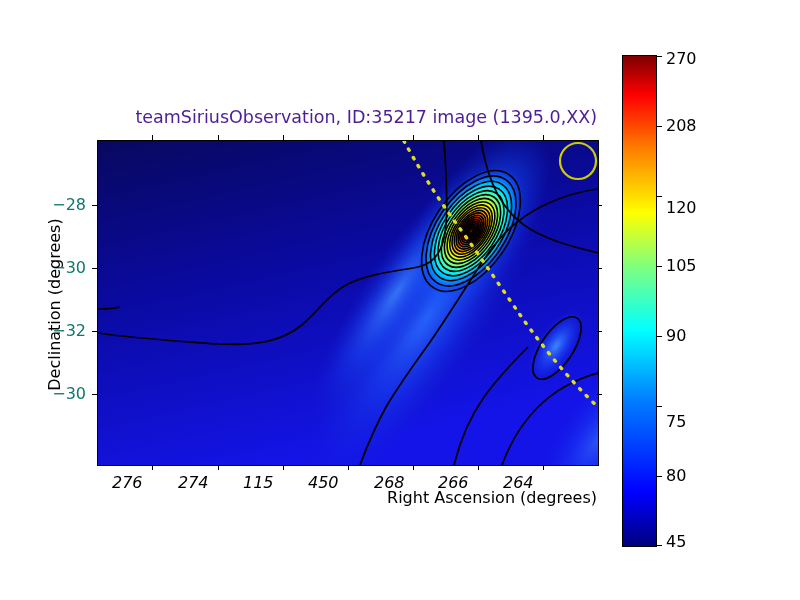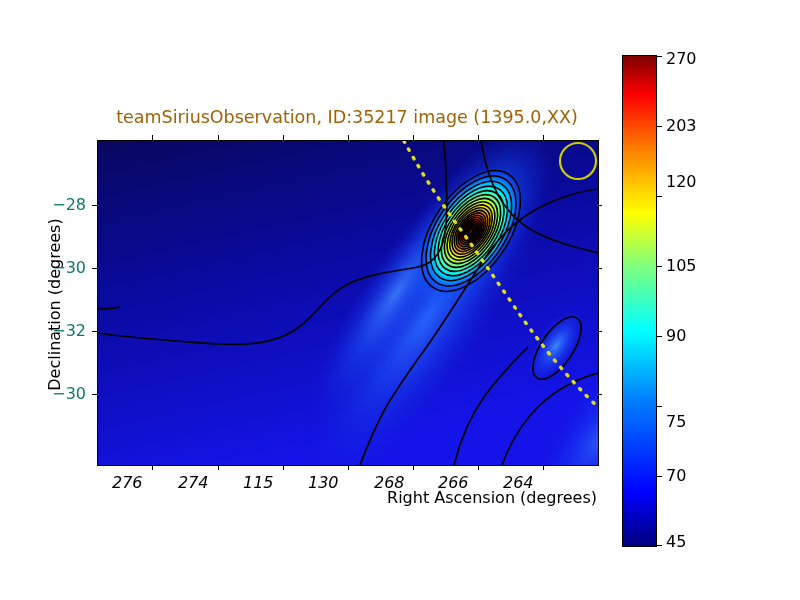--- a/index.html
+++ b/index.html
@@ -23,24 +23,24 @@
     height: 600px;
     background: #ffffff;
   }
 
   
   .plot-title {
     position: absolute;
     left: 97px;
     top: 106px;
     width: 500px;
-    text-align: center;
+    text-align: right;
     font-size: 17.5px;
     line-height: 22px;
-    color: #a16207;
+    color: #4c1d95;
     white-space: nowrap;
   }
 
   
   #axes {
     position: absolute;
     left: 97px;
     top: 140px;
     width: 500px;
     height: 324px;
@@ -309,21 +309,21 @@
     <div class="tick xtick-top" style="left:218px"></div>
     <div class="tick xtick-top" style="left:283px"></div>
     <div class="tick xtick-top" style="left:348px"></div>
     <div class="tick xtick-top" style="left:413px"></div>
     <div class="tick xtick-top" style="left:478px"></div>
     <div class="tick xtick-top" style="left:543px"></div>
 
     <div class="xticklabel" style="left:152px">276</div>
     <div class="xticklabel" style="left:218px">274</div>
     <div class="xticklabel" style="left:283px">115</div>
-    <div class="xticklabel" style="left:348px">130</div>
+    <div class="xticklabel" style="left:348px">450</div>
     <div class="xticklabel" style="left:414px">268</div>
     <div class="xticklabel" style="left:478px">266</div>
     <div class="xticklabel" style="left:543px">264</div>
   </div>
 
   <div>
     <div class="tick ytick" style="top:205px"></div>
     <div class="tick ytick" style="top:268px"></div>
     <div class="tick ytick" style="top:331px"></div>
     <div class="tick ytick" style="top:394px"></div>
@@ -348,22 +348,22 @@
     <div class="cbtick" style="top:56px"></div>
     <div class="cbtick" style="top:126px"></div>
     <div class="cbtick" style="top:196px"></div>
     <div class="cbtick" style="top:266px"></div>
     <div class="cbtick" style="top:336px"></div>
     <div class="cbtick" style="top:406px"></div>
     <div class="cbtick" style="top:476px"></div>
     <div class="cbtick" style="top:545px"></div>
 
     <div class="cbticklabel" style="top:59px">270</div>
-    <div class="cbticklabel" style="top:126px">203</div>
-    <div class="cbticklabel" style="top:182px">120</div>
+    <div class="cbticklabel" style="top:126px">208</div>
+    <div class="cbticklabel" style="top:208px">120</div>
     <div class="cbticklabel" style="top:266px">105</div>
     <div class="cbticklabel" style="top:336px">90</div>
     <div class="cbticklabel" style="top:422px">75</div>
-    <div class="cbticklabel" style="top:476px">70</div>
+    <div class="cbticklabel" style="top:476px">80</div>
     <div class="cbticklabel" style="top:542px">45</div>
   </div>
 
 </div>
 
 </body></html>

